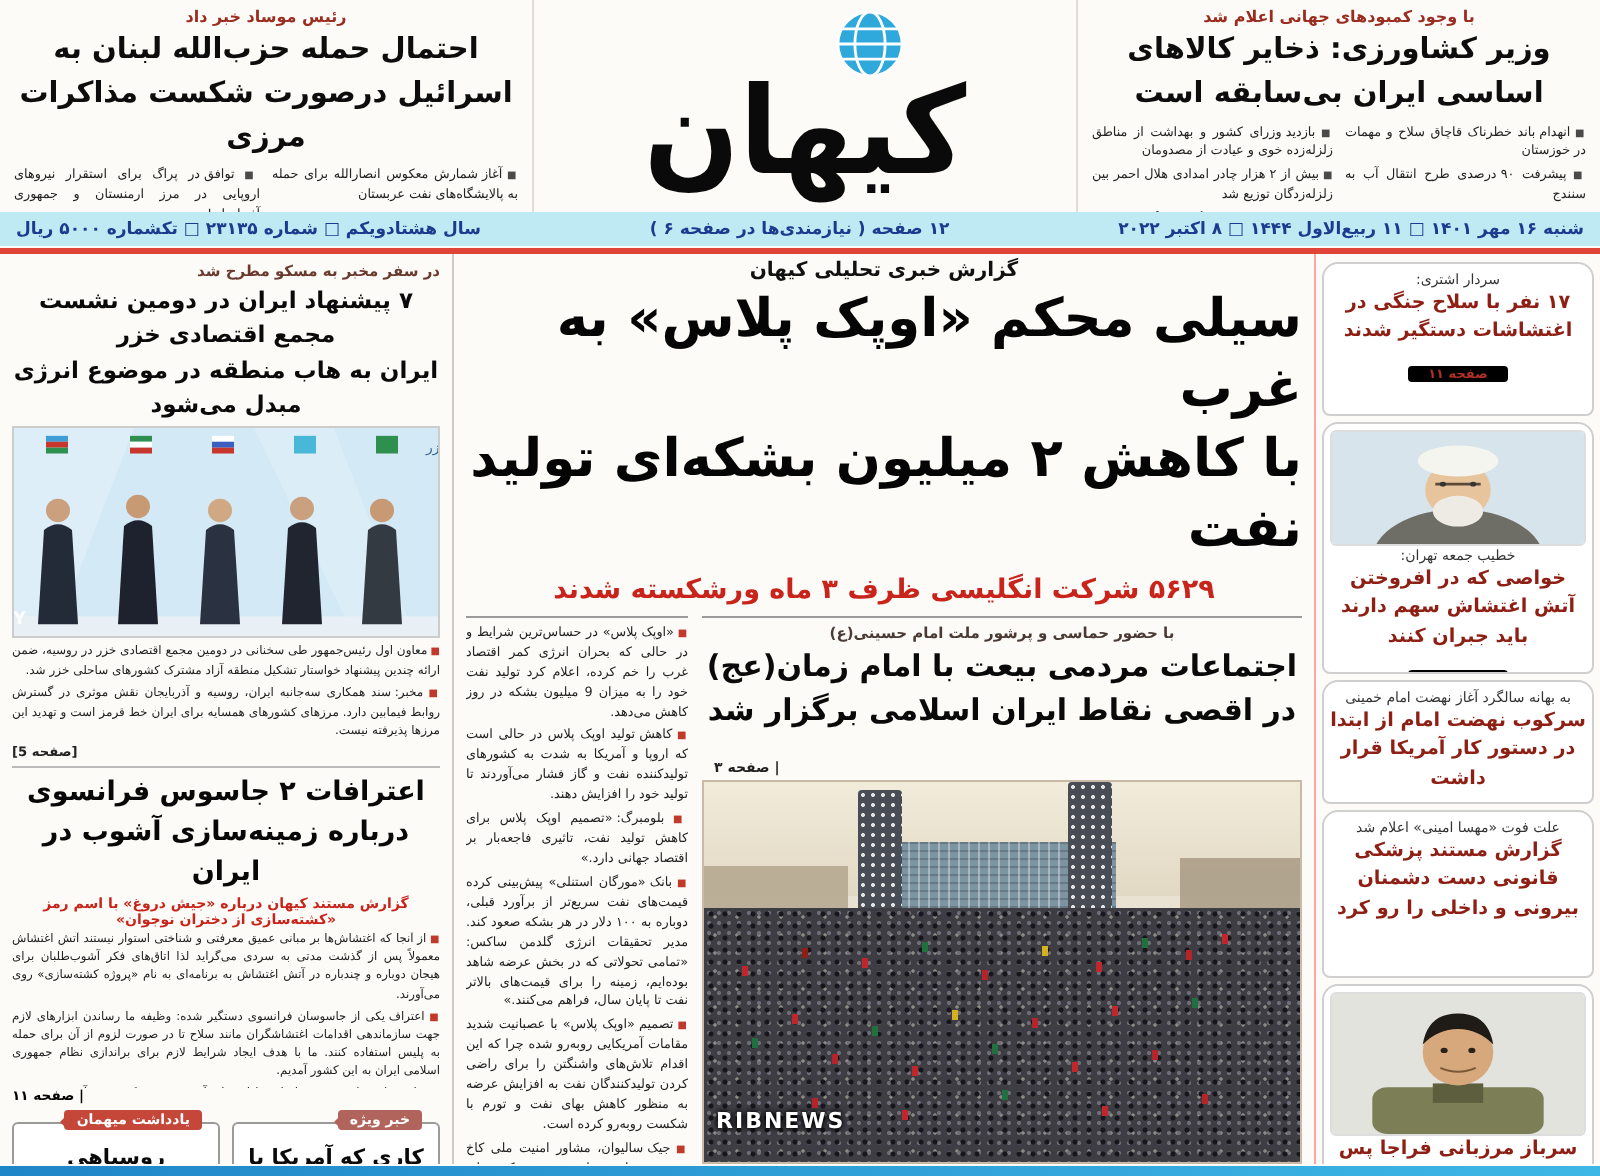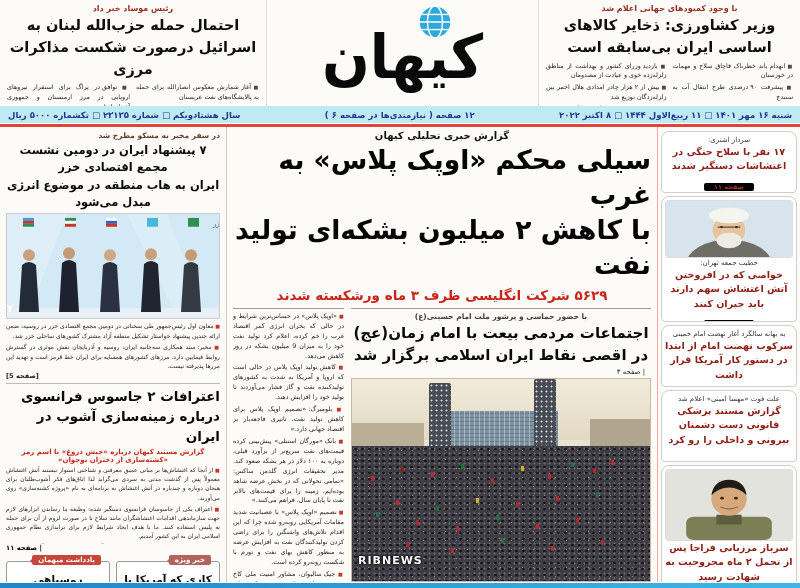--- a/index.html
+++ b/index.html
@@ -5,21 +5,21 @@
   *{box-sizing:border-box;margin:0;padding:0}
   html,body{width:800px;height:588px;overflow:hidden;background:#fff}
   body{font-family:"DejaVu Sans", sans-serif;direction:rtl}
   #page{position:relative;width:800px;height:588px;background:#fcfbf7;overflow:hidden}
 
   
   .hdr{display:flex;height:106px}
   .hcol{padding:3px 7px 0;overflow:hidden}
   .hcol:not(:last-child){border-left:1px solid #e2ded7}
   .hdr-right{width:262px}
-  .hdr-center{width:272px;position:relative;padding:4px}
+  .hdr-center{width:272px;position:relative;padding:14px}
   .hdr-left{width:266px}
   .kick{font-size:8px;font-weight:bold;color:#9a2d20;text-align:center;margin:1px 0 2px}
   .hhead{font-size:14.5px;font-weight:bold;color:#0d0d0d;text-align:center;line-height:1.5;margin-bottom:3px}
   .hbullets{display:flex;gap:6px}
   .bcol{flex:1}
   .b{font-size:6.4px;line-height:1.55;color:#222;text-align:justify;margin-bottom:2px}
   .b::before{content:"■ ";color:#4a4a4a;font-size:5px}
   .hpref{font-size:7px;font-weight:bold;color:#111;text-align:left;margin-top:1px}
   .logo{font-size:56px;font-weight:bold;color:#0a0a0a;text-align:center;margin-top:20px;transform:scaleY(1.08)}
   .globe{position:absolute;top:5px;right:86px}
@@ -32,32 +32,32 @@
   .main{display:flex;height:455px}
   .rail{width:142px;padding:4px 3px 0;overflow:hidden}
   .middle{width:432px;padding:2px 6px 0;border-left:1px solid #cfcbc3;border-right:1px solid #fca5a5;display:flex;flex-direction:column;overflow:hidden}
   .leftcol{flex:1;padding:3px 6px 0;overflow:hidden}
 
   
   .card{border:1px solid #cfcfcf;border-radius:8px 8px 4px 4px;background:#fff;margin-bottom:3px;padding:3px 3px;text-align:center;overflow:hidden}
   .card .ckick{font-size:7px;color:#333;margin:1px 0}
   .card .chead{font-size:9.6px;font-weight:bold;color:#8e1f14;line-height:1.5}
   .badge{display:inline-block;background:#000000;color:#b03024;font-size:6.5px;font-weight:bold;padding:0 10px;border-radius:2px;margin-top:2px}
-  .c1{height:62px}.c2{height:126px}.c3{height:62px}.c4{height:72px}.c5{height:126px}
+  .c1{height:77px}.c2{height:126px}.c3{height:62px}.c4{height:84px}.c5{height:126px}
   .railphoto{display:block;width:100%;border:1px solid #ddd;border-radius:3px}
 
   
   .lead-kicker{text-align:center;font-weight:bold;font-size:10px;color:#111;margin:1px 0 2px}
   .lead-h1{text-align:right;font-weight:bold;font-size:26.5px;line-height:1.32;color:#050505;letter-spacing:-.4px}
   .lead-sub{text-align:center;color:#c8241b;font-weight:bold;font-size:13.5px;margin:4px 0 5px}
   .mid-row{display:flex;gap:7px;flex:1;overflow:hidden}
   .rally{width:300px;display:flex;flex-direction:column;border-top:1px solid #9a9a9a;padding-top:3px}
   .rally-kicker{font-size:7.5px;font-weight:bold;color:#4a3a34;text-align:center;margin-bottom:1px}
   .rally-h{font-size:15px;font-weight:bold;text-align:center;line-height:1.5;color:#0a0a0a}
-  .rally-ref{font-size:7px;font-weight:normal;color:#222;text-align:right;margin:1px 6px 2px}
+  .rally-ref{font-size:7px;font-weight:bold;color:#222;text-align:left;margin:13px 6px 2px}
   .rally-photo{position:relative;flex:1;border:1px solid #cbb9a7;overflow:hidden;background:#e9e2d2}
   .sky{position:absolute;top:0;left:0;right:0;height:30%;background:linear-gradient(#f1ebda,#e2d9c4)}
   .bldg{position:absolute;top:16%;left:31%;width:38%;height:17%;background:#7d94a2;background-image:repeating-linear-gradient(90deg,rgba(255,255,255,.35) 0 1px,transparent 1px 5px),repeating-linear-gradient(0deg,rgba(0,0,0,.18) 0 1px,transparent 1px 4px)}
   .bldg2{position:absolute;top:22%;left:0;width:24%;height:11%;background:#b3a68e;opacity:.85}
   .bldg3{position:absolute;top:20%;right:0;width:20%;height:13%;background:#a89a85;opacity:.85}
   .tower{position:absolute;width:22px;background:#474c55;background-image:radial-gradient(circle,#e3e3e3 .8px,transparent 1.15px);background-size:5px 5px;border-radius:2px}
   .t1{left:26%;top:2%;height:52%}
   .t2{left:61%;top:0;height:58%}
   .crowd{position:absolute;top:33%;bottom:0;left:0;right:0;background:#3e3d44;background-image:radial-gradient(circle,#17161c 1px,transparent 1.5px),radial-gradient(circle,#6f6d78 .8px,transparent 1.2px),radial-gradient(circle,#8d8a84 .7px,transparent 1px);background-size:7px 6px,5px 5px,11px 9px}
   .flagspecks{position:absolute;top:40%;right:12%;width:3px;height:5px;background:#c0272d;box-shadow:-18px 8px 0 #b5242a,-40px 2px 0 #20713d,-63px 14px 0 #c0272d,-90px 6px 0 #d4b11f,-120px 18px 0 #b5242a,-150px 4px 0 #20713d,-180px 12px 0 #c0272d,-210px 7px 0 #8e1f14,-240px 16px 0 #c0272d,-15px 32px 0 #20713d,-55px 36px 0 #c0272d,-95px 42px 0 #b5242a,-135px 38px 0 #d4b11f,-175px 46px 0 #20713d,-215px 40px 0 #c0272d,-35px 58px 0 #b5242a,-75px 64px 0 #c0272d,-115px 55px 0 #20713d,-155px 66px 0 #c0272d,-195px 60px 0 #b5242a,-235px 52px 0 #20713d,-10px 80px 0 #b5242a,-60px 86px 0 #c0272d,-110px 78px 0 #20713d,-160px 88px 0 #c0272d,-205px 82px 0 #b5242a}
@@ -67,21 +67,21 @@
 
   
   .cas-kick{font-size:7.5px;font-weight:bold;color:#6b3a2e;margin:1px 0 2px}
   .cas-h{font-size:11.5px;font-weight:bold;text-align:center;line-height:1.5;color:#0a0a0a;letter-spacing:-.2px}
   .cas-photo{display:block;width:100%;border:1px solid #ccc;margin-top:2px}
   .cas-bullets{margin-top:2px}
   .cas-bullets .b{font-size:6px}
   .cas-bullets .b::before{color:#c0392b}
   .cas-ref{font-size:6.6px;font-weight:bold;text-align:left;color:#222}
   .ldiv{border-top:1px solid #bbb;margin:3px 0}
-  .spy-h{font-size:13.5px;font-weight:bold;line-height:1.45;color:#080808}
+  .spy-h{font-size:13.5px;font-weight:bold;text-align:center;line-height:1.45;color:#080808}
   .spy-sub{color:#c8241b;font-size:7px;font-weight:bold;text-align:center;margin:2px 0}
   .spy-body{max-height:78px;overflow:hidden}
   .spy-body .b{font-size:5.9px}
   .spy-body .b::before{color:#c0392b}
   .spy-ref{font-size:6.8px;font-weight:bold;text-align:left}
   .boxes{display:flex;gap:6px;margin-top:9px;height:74px}
   .nbox{flex:1;position:relative;border:1px solid #9a9a9a;border-radius:3px;background:#fff;text-align:center;padding:10px 3px 2px;display:flex;flex-direction:column;justify-content:space-between;overflow:visible}
   .tab{position:absolute;top:-7px;right:8px;color:#fff;font-size:7px;font-weight:bold;padding:1px 6px;border-radius:2px}
   .tab::after{content:"";position:absolute;left:-6px;top:2px;border:4px solid transparent;border-right-color:inherit}
   .tab-special{background:#b0645c;border-right-color:#b0645c}

